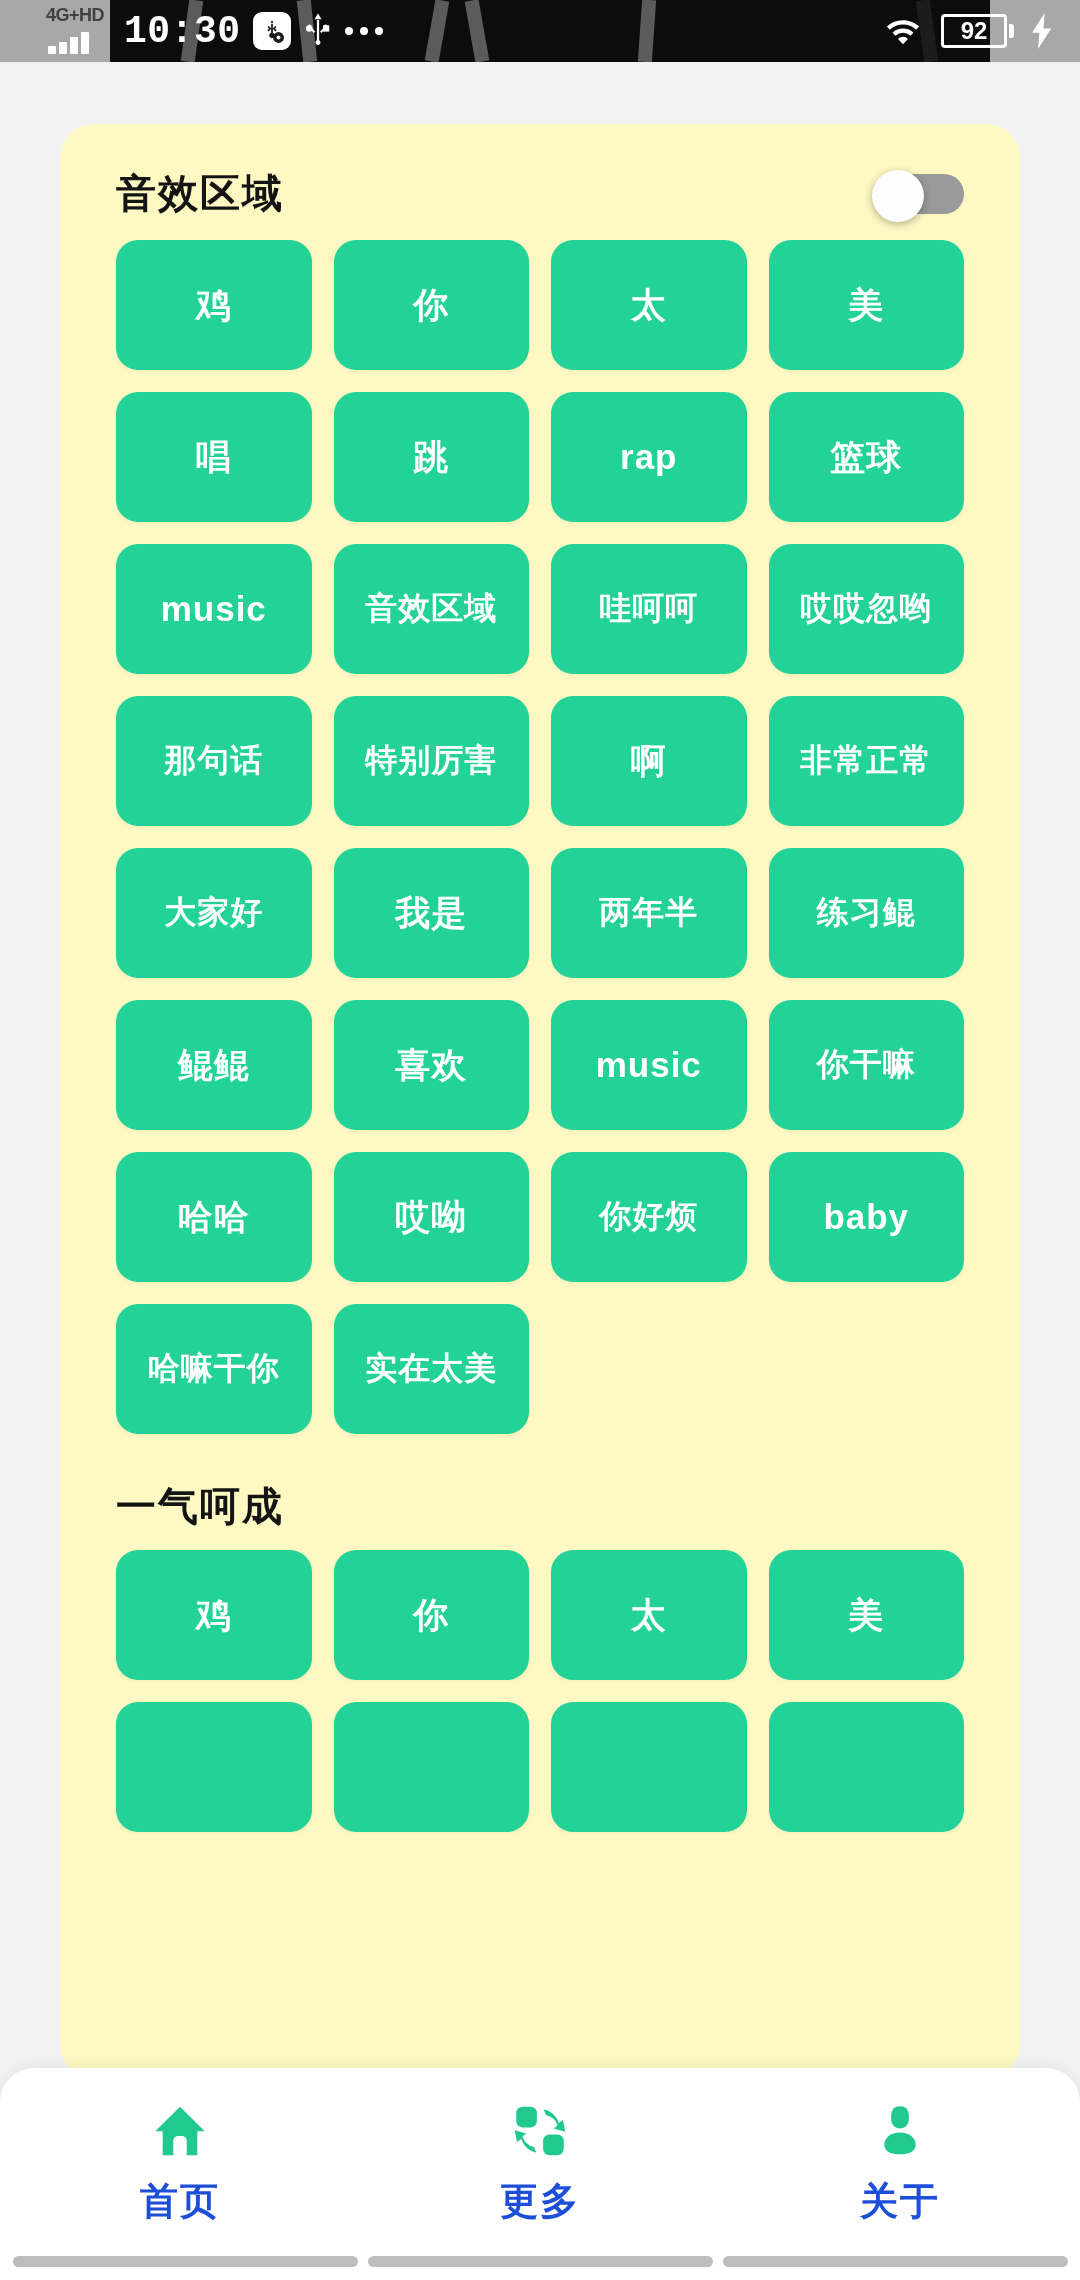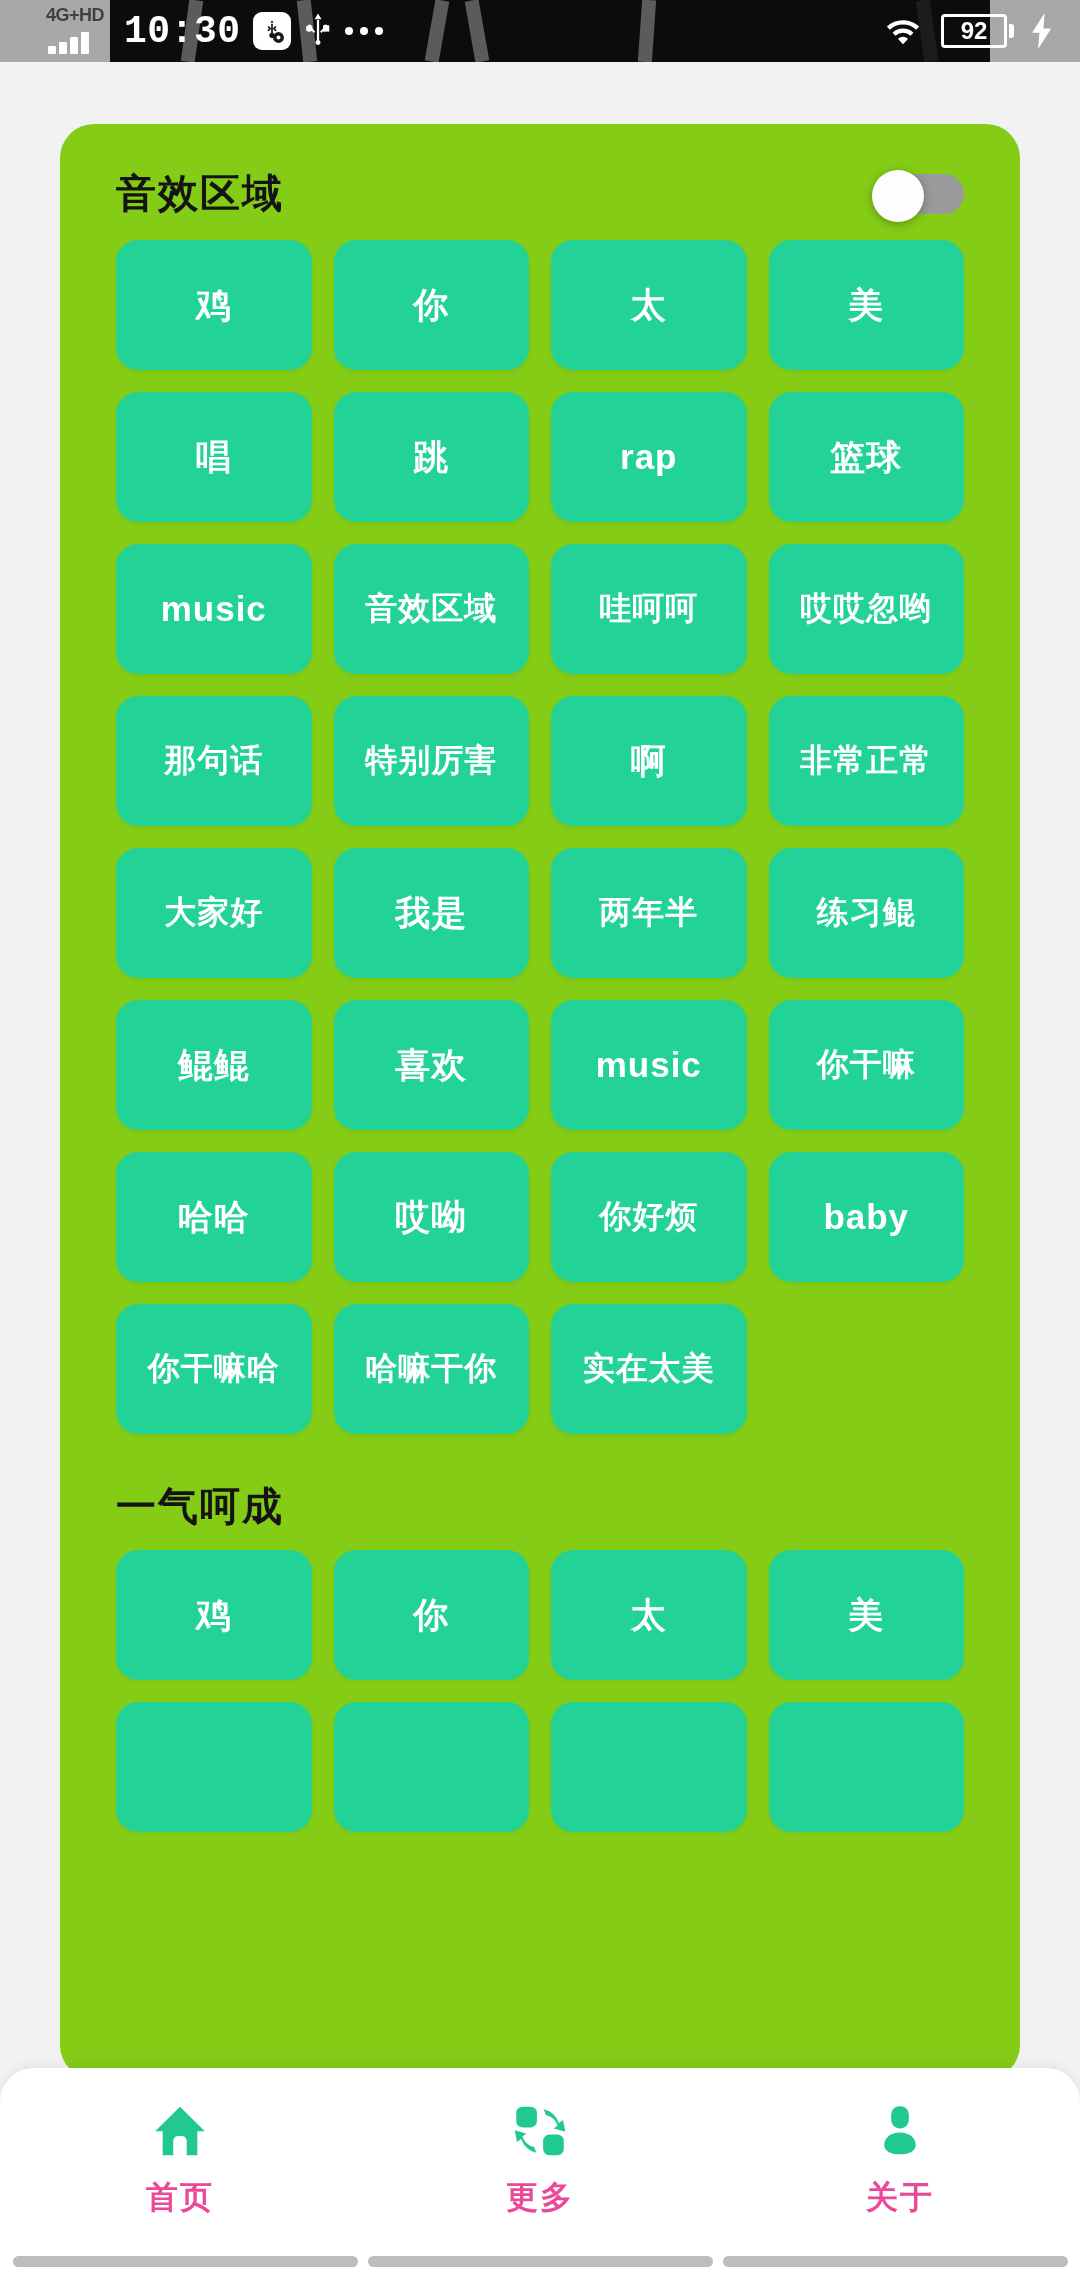--- a/index.html
+++ b/index.html
@@ -74,21 +74,21 @@
     width:66px; height:34px; border:3px solid #fff; border-radius:4px;
     display:flex; align-items:center; justify-content:center;
   }
   .batt-txt { color:#fff; font-size:24px; font-weight:bold; line-height:1; }
   .batt-cap { width:5px; height:14px; background:#fff; border-radius:0 3px 3px 0; margin-left:2px; }
 
   
   .card {
     position:absolute; left:60px; top:124px;
     width:960px; height:1955px;
-    background:#84cc16;
+    background:#fef9c3;
     border-radius:34px;
     overflow:hidden;
   }
 
   .section-head {
     display:flex; align-items:center; justify-content:space-between;
     padding:46px 56px 0 56px;
   }
   .section-title {
     font-size:40px; font-weight:bold; color:#141414;
@@ -133,21 +133,21 @@
     box-shadow:0 -3px 12px rgba(0,0,0,.06);
     display:flex; align-items:flex-start; justify-content:space-around;
     padding-top:32px;
     z-index:5;
   }
   .nav-item {
     width:200px; display:flex; flex-direction:column;
     align-items:center; gap:14px;
   }
   .nav-ico { width:62px; height:62px; display:block; }
-  .nav-label { color:#ec4899; font-size:32px; font-weight:bold; letter-spacing:2px; }
+  .nav-label { color:#1d4ed8; font-size:38px; font-weight:bold; letter-spacing:2px; }
 
   .gesture-row {
     position:absolute; left:0; bottom:8px; width:1080px; height:22px;
     display:flex; align-items:center; justify-content:center; gap:10px;
     z-index:6;
   }
   .gesture-row i { display:block; width:345px; height:11px; background:#bdbdbd; border-radius:6px; }
 </style>
 </head>
 <body>
@@ -257,21 +257,20 @@
       <div class="sfx-btn">鲲鲲</div>
       <div class="sfx-btn">喜欢</div>
       <div class="sfx-btn">music</div>
 
       <div class="sfx-btn sm">你干嘛</div>
       <div class="sfx-btn">哈哈</div>
       <div class="sfx-btn">哎呦</div>
       <div class="sfx-btn sm">你好烦</div>
 
       <div class="sfx-btn">baby</div>
-      <div class="sfx-btn sm">你干嘛哈</div>
       <div class="sfx-btn sm">哈嘛干你</div>
       <div class="sfx-btn sm">实在太美</div>
     </div>
 
     <div class="section-head2">
       <div class="section-title">一气呵成</div>
     </div>
 
     <div class="grid">
       <div class="sfx-btn">鸡</div>

